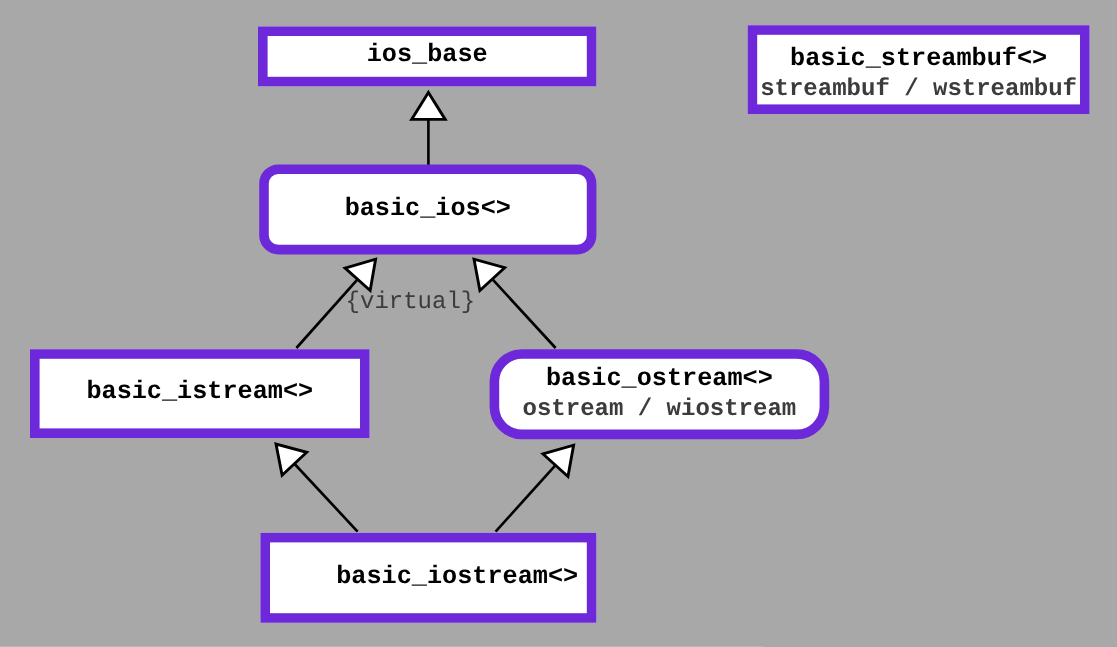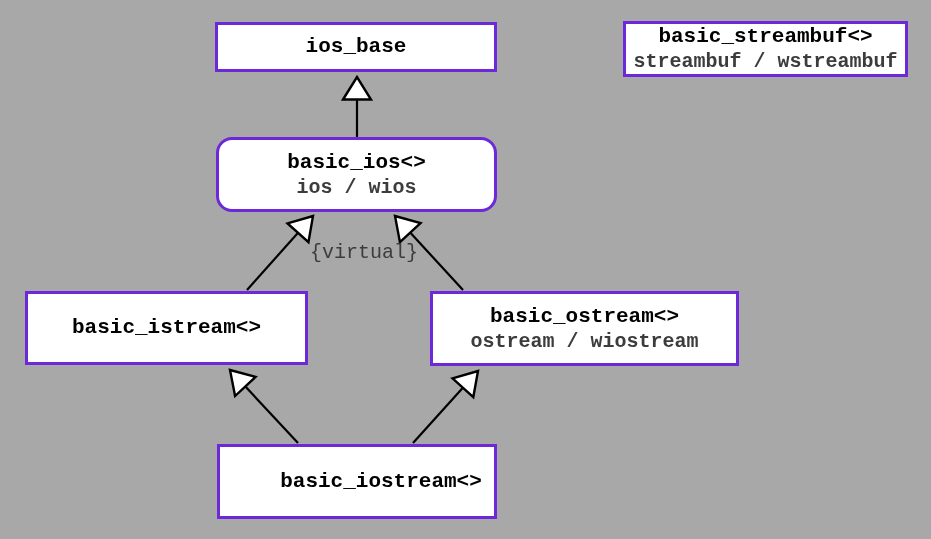--- a/index.html
+++ b/index.html
@@ -18,21 +18,21 @@
     position: absolute;
     left: 0;
     top: 0;
     width: 931px;
     height: 539px;
   }
   .class-box {
     position: absolute;
     box-sizing: border-box;
     background: #ffffff;
-    border: 3px solid #6d28d9;
+    border: 8px solid #6d28d9;
     display: flex;
     flex-direction: column;
     justify-content: center;
     align-items: center;
     text-align: center;
   }
   .class-title {
     font-weight: bold;
     font-size: 21px;
     line-height: 26px;
@@ -41,21 +41,21 @@
   }
   .class-subtitle {
     font-weight: bold;
     font-size: 20px;
     line-height: 24px;
     color: #3c3c3c;
     white-space: pre;
   }
   .edge-annotation {
     position: absolute;
-    left: 310px;
+    left: 288px;
     top: 241px;
     font-size: 20px;
     line-height: 24px;
     color: #3c3c3c;
     white-space: pre;
   }
 </style>
 </head>
 <body>
 
@@ -71,35 +71,34 @@
     <line x1="247" y1="290" x2="313" y2="216" stroke="#000000" stroke-width="2.2" marker-end="url(#hollow-triangle)"></line>
     <line x1="463" y1="290" x2="395" y2="216" stroke="#000000" stroke-width="2.2" marker-end="url(#hollow-triangle)"></line>
     <line x1="298" y1="443" x2="230" y2="370" stroke="#000000" stroke-width="2.2" marker-end="url(#hollow-triangle)"></line>
     <line x1="413" y1="443" x2="478" y2="371" stroke="#000000" stroke-width="2.2" marker-end="url(#hollow-triangle)"></line>
   </svg>
 
   <div class="class-box" style="left:215px; top:22px; width:282px; height:50px;">
     <div class="class-title">ios_base</div>
   </div>
 
-  <div class="class-box" style="left:623px; top:21px; width:285px; height:56px;">
+  <div class="class-box" style="left:623px; top:21px; width:285px; height:74px;justify-content:flex-end;">
     <div class="class-title">basic_streambuf&lt;&gt;</div>
     <div class="class-subtitle">streambuf / wstreambuf</div>
   </div>
 
   <div class="class-box" style="left:216px; top:137px; width:281px; height:75px;border-radius:16px;">
     <div class="class-title">basic_ios&lt;&gt;</div>
-    <div class="class-subtitle">ios / wios</div>
   </div>
 
   <div class="class-box" style="left:25px; top:291px; width:283px; height:74px;">
     <div class="class-title">basic_istream&lt;&gt;</div>
   </div>
 
-  <div class="class-box" style="left:430px; top:291px; width:309px; height:75px;">
+  <div class="class-box" style="left:408px; top:291px; width:283px; height:75px;border-radius:27px;">
     <div class="class-title">basic_ostream&lt;&gt;</div>
     <div class="class-subtitle">ostream / wiostream</div>
   </div>
 
   <div class="class-box" style="left:217px; top:444px; width:280px; height:75px;padding-left:48px;">
     <div class="class-title">basic_iostream&lt;&gt;</div>
   </div>
 
   <div class="edge-annotation">{virtual}</div>
 

